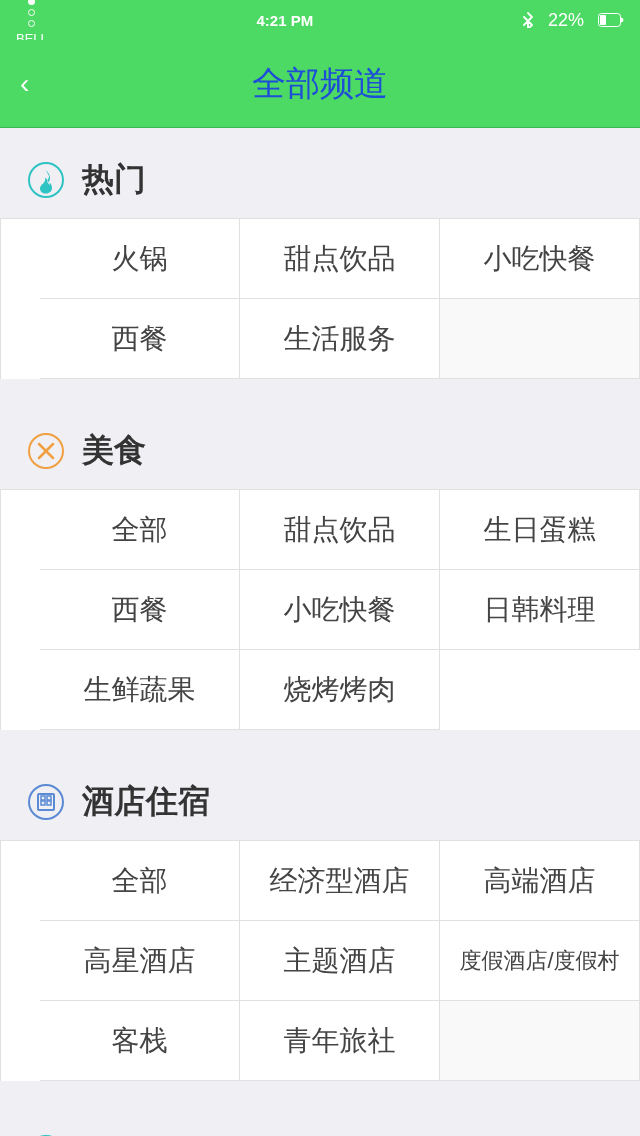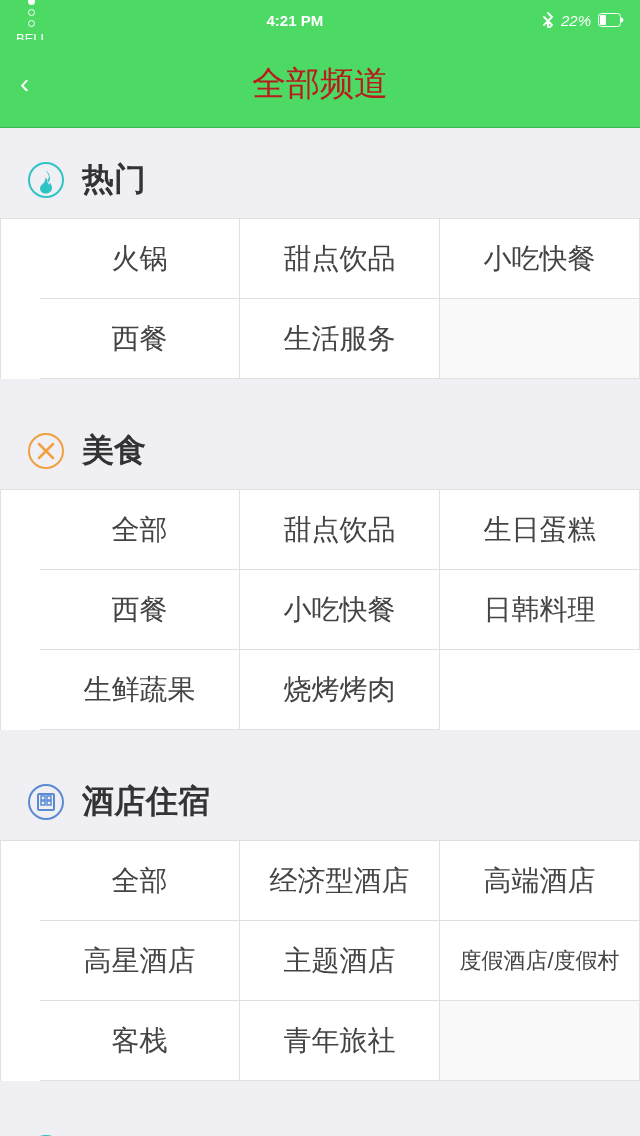--- a/index.html
+++ b/index.html
@@ -20,21 +20,21 @@
       display: flex;
       align-items: center;
       justify-content: space-between;
       padding: 0 16px;
       color: white;
       font-size: 13px;
       font-weight: 500;
     }
     .status-left { display: flex; align-items: center; gap: 4px; flex-direction: column; }
     .status-center { font-size: 15px; font-weight: 600; }
-    .status-right { display: flex; align-items: center; gap: 7px; font-size: 15px; font-style: italic; }
+    .status-right { display: flex; align-items: center; gap: 14px; font-size: 18px; }
 
     
     .dot { width: 7px; height: 7px; border-radius: 50%; background: white; display: inline-block; }
     .dot.empty { background: transparent; border: 1.5px solid white; }
 
     
     .nav-bar {
       width: 640px;
       height: 88px;
       background: #4cd964;
@@ -45,21 +45,21 @@
       border-bottom: 1px solid #3ab854;
     }
     .nav-back {
       position: absolute;
       left: 20px;
       color: white;
       font-size: 28px;
       cursor: pointer;
     }
     .nav-title {
-      color: #b91c1c;
+      color: #1d4ed8;
       font-size: 34px;
       font-weight: 500;
     }
 
     
     .content { background: #efeff4; }
 
     
     .section { background: #efeff4; padding: 20px 0 0 0; }
     .section-header {

